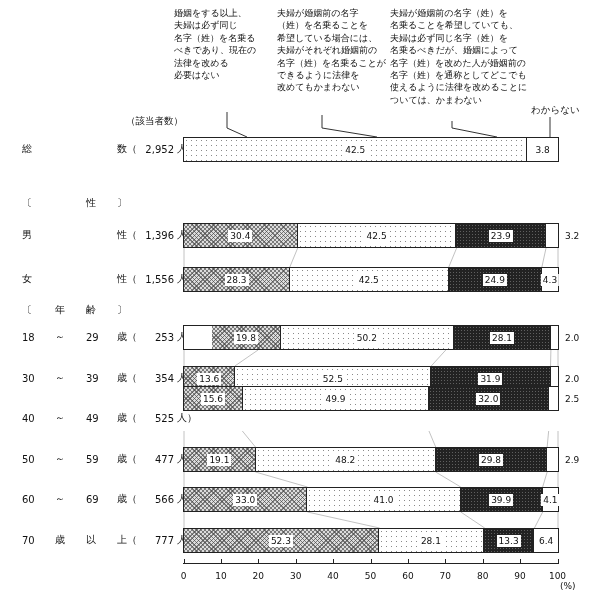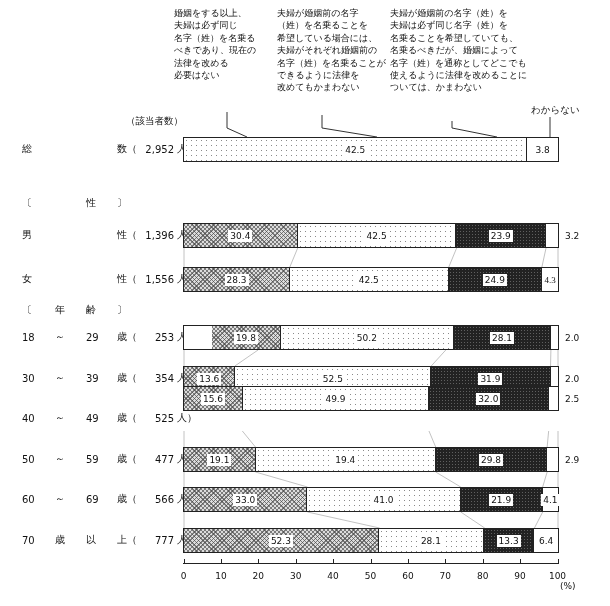--- a/index.html
+++ b/index.html
@@ -101,23 +101,24 @@
         <span class="opt-line">夫婦が婚姻前の名字</span>
         <span class="opt-line">（姓）を名乗ることを</span>
         <span class="opt-line">希望している場合には、</span>
         <span class="opt-line">夫婦がそれぞれ婚姻前の</span>
         <span class="opt-line">名字（姓）を名乗ることが</span>
         <span class="opt-line">できるように法律を</span>
         <span class="opt-line">改めてもかまわない</span>
       </div>
       <div class="opt-box" style="left: 390px; top: 7px; width: 124px;">
         <span class="opt-line">夫婦が婚姻前の名字（姓）を</span>
+        <span class="opt-line">名乗ることを希望していても、</span>
         <span class="opt-line">夫婦は必ず同じ名字（姓）を</span>
-        <span class="opt-line">名乗ることを希望していても、</span>
         <span class="opt-line">名乗るべきだが、婚姻によって</span>
+        <span class="opt-line">名字（姓）を改めた人が婚姻前の</span>
         <span class="opt-line">名字（姓）を通称としてどこでも</span>
         <span class="opt-line">使えるように法律を改めることに</span>
         <span class="opt-line">ついては、かまわない</span>
       </div>
     </div>
   <div id="rows">
       <div class="row-label" style="top: 142px;">
         <span class="rl-c1">総</span>
         <span class="rl-c2"></span>
         <span class="rl-c3"></span>
@@ -176,21 +177,21 @@
         <div class="bar">
           <div class="seg p1" style="flex: 28.3 0 0px;">
             <span class="seg-val">28.3</span>
           </div>
           <div class="seg p2" style="flex: 42.5 0 0px;">
             <span class="seg-val">42.5</span>
           </div>
           <div class="seg p3" style="flex: 24.9 0 0px;">
             <span class="seg-val">24.9</span>
           </div>
-          <div class="seg p4" style="flex: 4.3 0 0px; font-family: Liberation Serif, serif;">
+          <div class="seg p4" style="flex: 4.3 0 0px;">
             <span class="seg-val">4.3</span>
           </div>
         </div>
       </div>
       <div class="row-label" style="top: 303px;">
         <span class="rl-c1">〔</span>
         <span class="rl-c2">年</span>
         <span class="rl-c3">齢</span>
         <span class="rl-c4">〕</span>
       </div>
@@ -270,21 +271,21 @@
         <span class="rl-c4">歳（</span>
         <span class="rl-count">477</span>
         <span class="rl-suffix">人）</span>
       </div>
       <div class="bar-wrap" style="top: 447px;">
         <div class="bar">
           <div class="seg p1" style="flex: 19.1 0 0px;">
             <span class="seg-val">19.1</span>
           </div>
           <div class="seg p2" style="flex: 48.2 0 0px;">
-            <span class="seg-val">19.4</span>
+            <span class="seg-val">48.2</span>
           </div>
           <div class="seg p3" style="flex: 29.8 0 0px;">
             <span class="seg-val">29.8</span>
           </div>
           <div class="seg p4" style="flex: 2.9 0 0px;"></div>
         </div>
         <span class="outside-val">2.9</span>
       </div>
       <div class="row-label" style="top: 492px;">
         <span class="rl-c1">60</span>
@@ -296,21 +297,21 @@
       </div>
       <div class="bar-wrap" style="top: 487px;">
         <div class="bar">
           <div class="seg p1" style="flex: 33 0 0px;">
             <span class="seg-val">33.0</span>
           </div>
           <div class="seg p2" style="flex: 41 0 0px;">
             <span class="seg-val">41.0</span>
           </div>
           <div class="seg p3" style="flex: 21.9 0 0px;">
-            <span class="seg-val">21.9</span>
+            <span class="seg-val">39.9</span>
           </div>
           <div class="seg p4" style="flex: 4.1 0 0px;">
             <span class="seg-val">4.1</span>
           </div>
         </div>
       </div>
       <div class="row-label" style="top: 533px;">
         <span class="rl-c1">70</span>
         <span class="rl-c2">歳</span>
         <span class="rl-c3">以</span>

